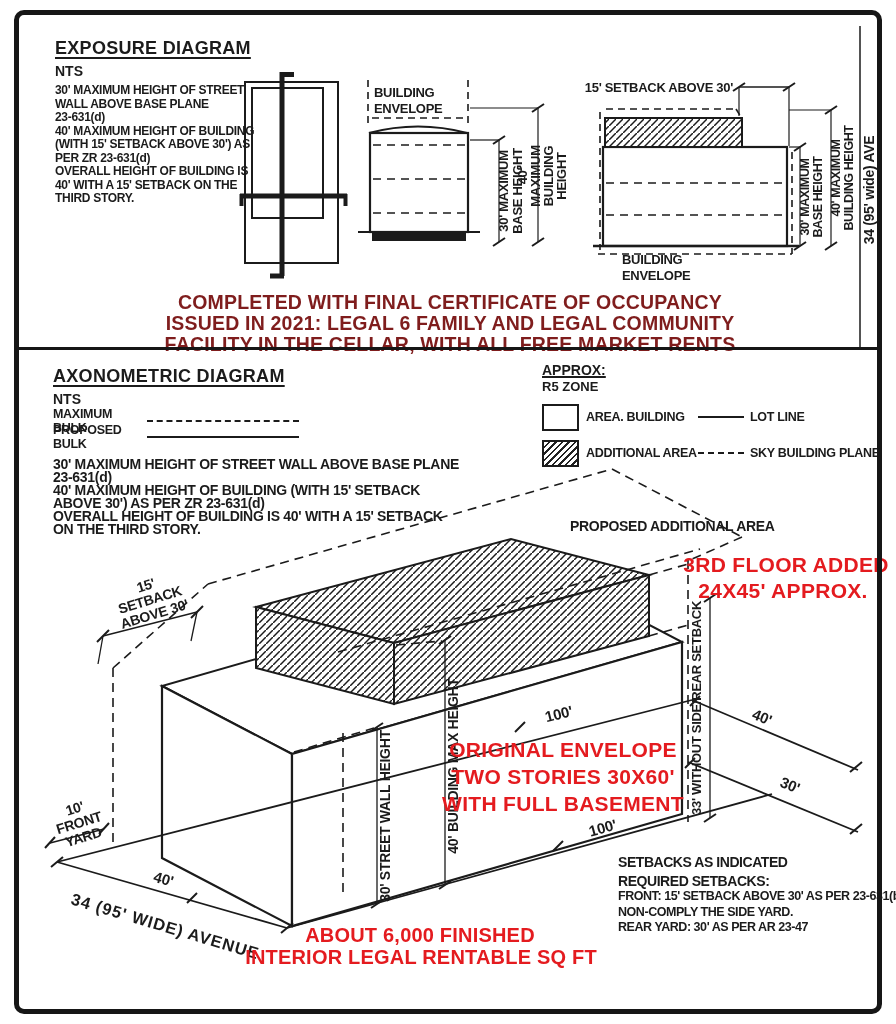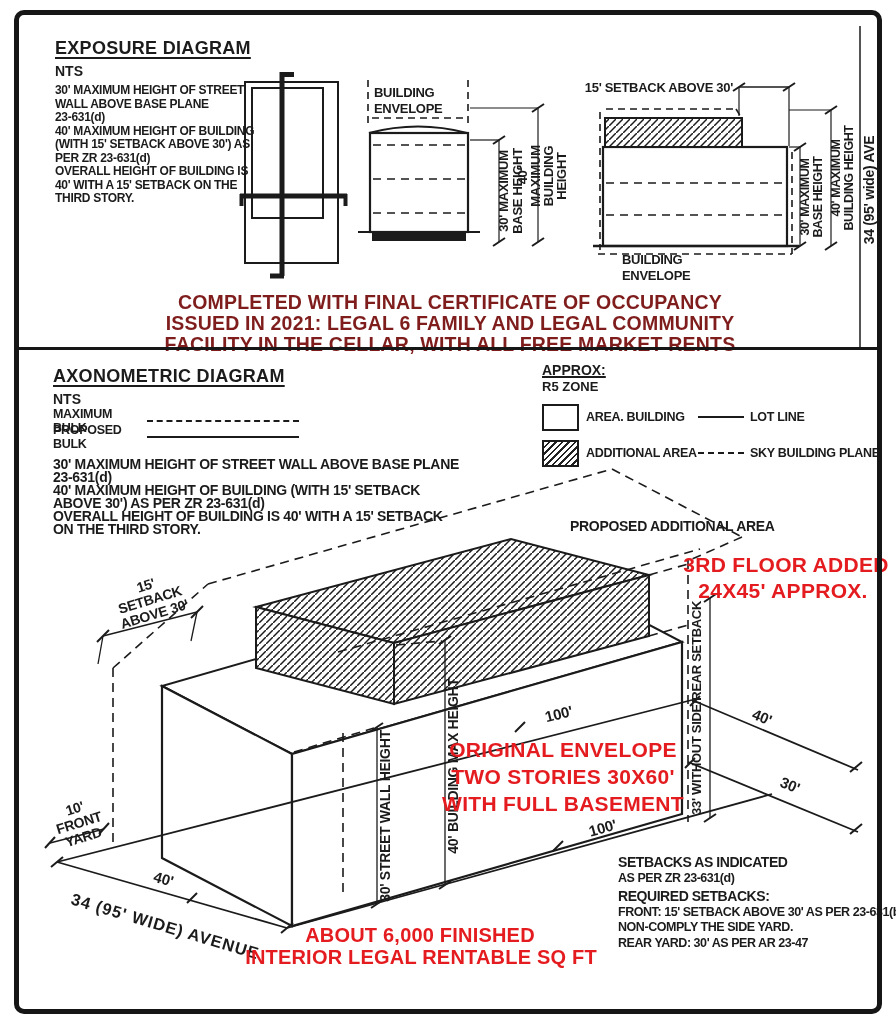--- a/index.html
+++ b/index.html
@@ -275,21 +275,20 @@
     <div class="legrow">
       <span class="swatch swhatch"></span>
       <span class="leglab">ADDITIONAL AREA</span>
       <span class="legsample ls-dash"></span>
       <span class="leglab2">SKY BUILDING PLANE</span>
     </div>
   </div>
 
   <div class="blk setblock">
     <div class="u">SETBACKS AS INDICATED</div>
-    <div>AS PER ZR 23-631(d)</div>
     <div class="u" style="margin-top:3px;">REQUIRED SETBACKS:</div>
     <div>FRONT: 15' SETBACK ABOVE 30' AS PER 23-631(b)</div>
     <div>NON-COMPLY THE SIDE YARD.</div>
     <div>REAR YARD: 30' AS PER AR 23-47</div>
   </div>
 
   <div class="frame"></div>
 </div>
 
 </body></html>

